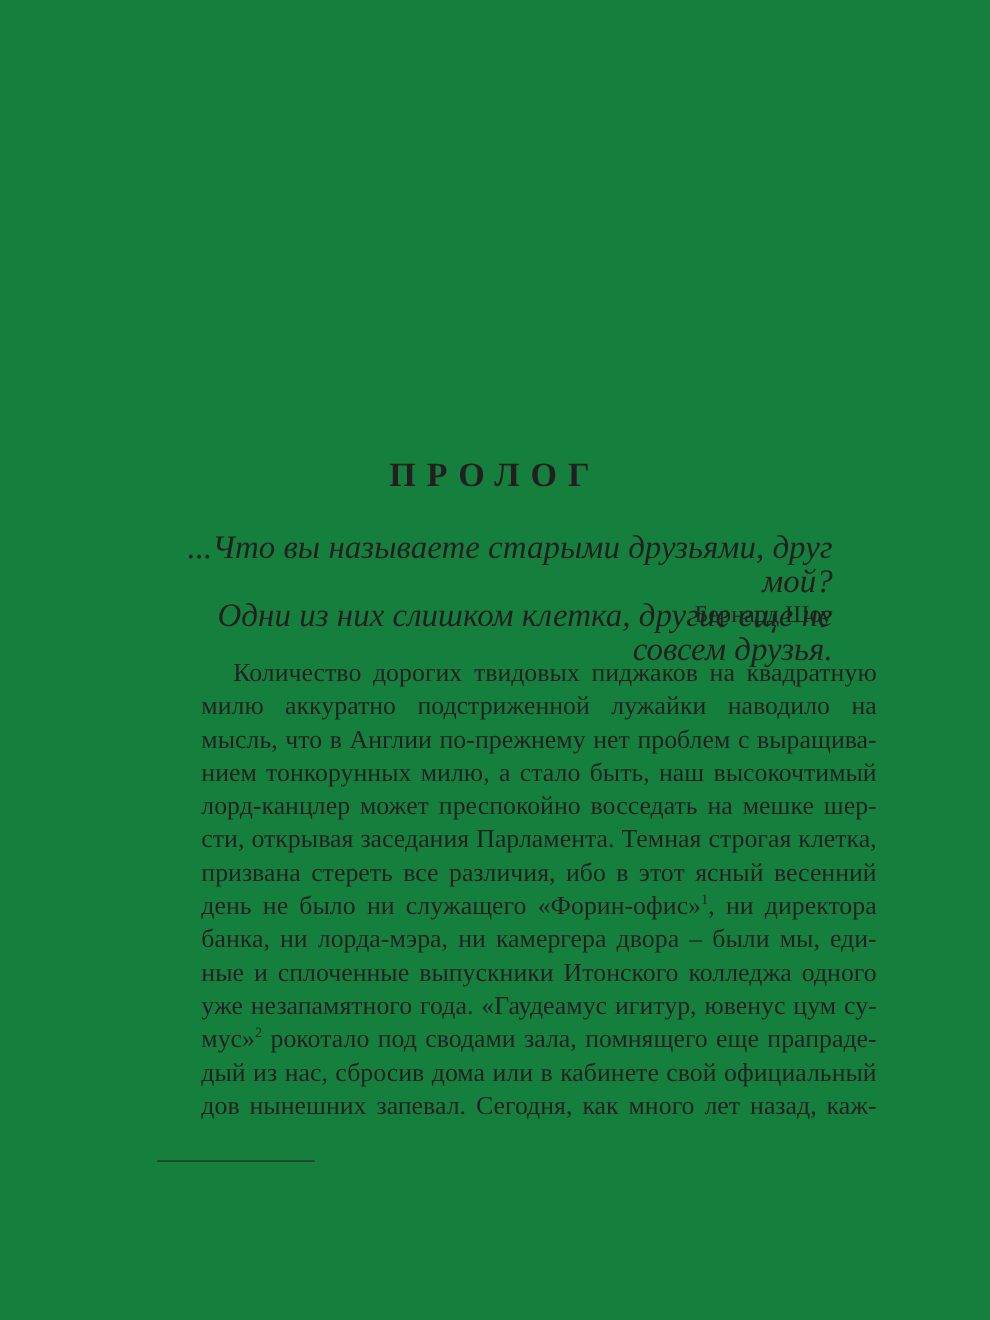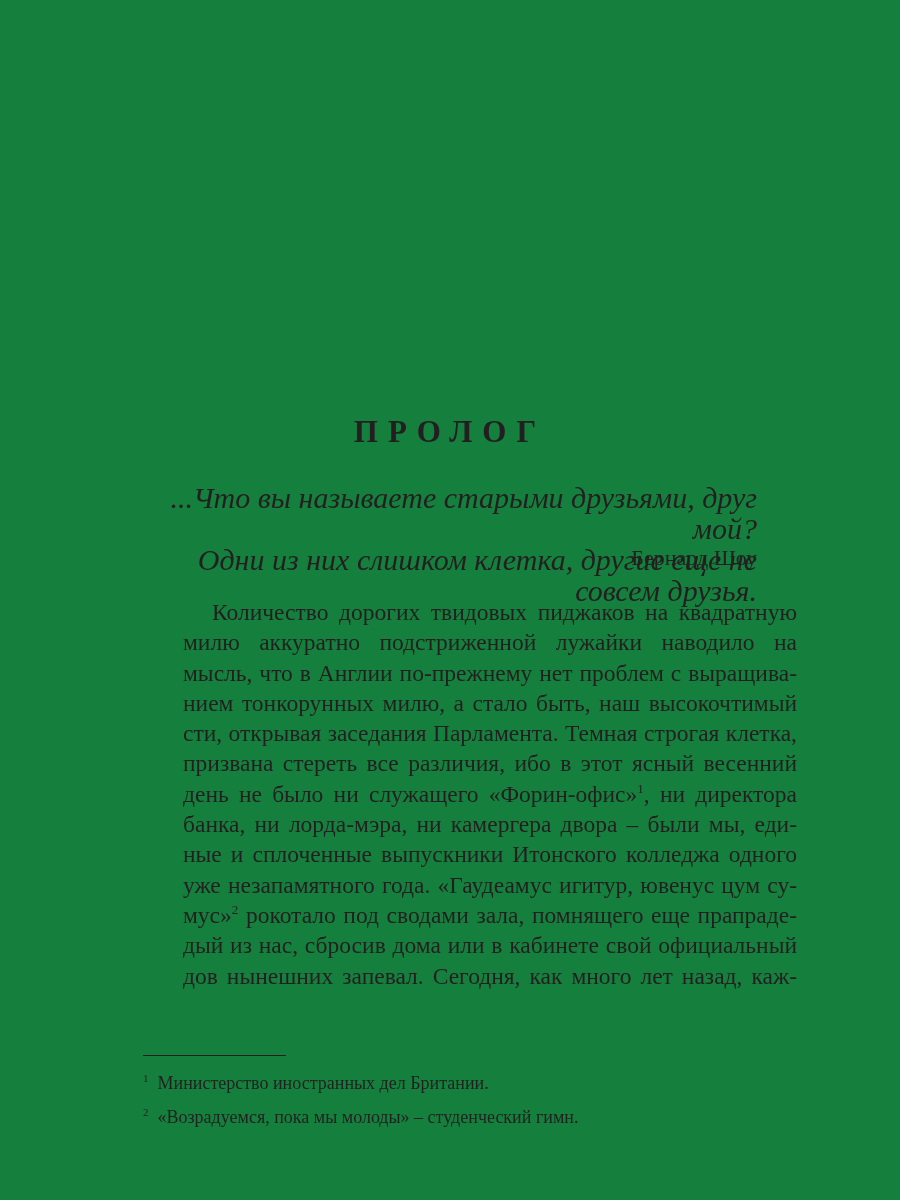--- a/index.html
+++ b/index.html
@@ -27,30 +27,27 @@
     <div>...Что вы называете старыми друзьями, друг мой?</div>
     <div>Одни из них слишком клетка, другие еще не совсем друзья.</div>
   </div>
   <div class="author">Бернард Шоу</div>
 
   <div class="body-text">
     <span class="line first">Количество дорогих твидовых пиджаков на квадратную</span>
     <span class="line">милю аккуратно подстриженной лужайки наводило на</span>
     <span class="line">мысль, что в Англии по-прежнему нет проблем с выращива-</span>
     <span class="line">нием тонкорунных милю, а стало быть, наш высокочтимый</span>
+    <span class="line">лорд-канцлер может преспокойно восседать на мешке шер-</span>
     <span class="line">сти, открывая заседания Парламента. Темная строгая клетка,</span>
     <span class="line">призвана стереть все различия, ибо в этот ясный весенний</span>
     <span class="line"><span>день не было ни служащего «Форин-офис»</span><sup>1</sup><span>, ни директора</span></span>
     <span class="line">банка, ни лорда-мэра, ни камергера двора – были мы, еди-</span>
     <span class="line">ные и сплоченные выпускники Итонского колледжа одного</span>
     <span class="line">уже незапамятного года. «Гаудеамус игитур, ювенус цум су-</span>
     <span class="line"><span>мус»</span><sup>2</sup><span> рокотало под сводами зала, помнящего еще прапраде-</span></span>
     <span class="line">дый из нас, сбросив дома или в кабинете свой официальный</span>
     <span class="line">дов нынешних запевал. Сегодня, как много лет назад, каж-</span>
   </div>
 
   <div class="rule"></div>
 
-  <div class="footnotes">
-    <span class="fn"><span class="num">1</span><span>Министерство иностранных дел Британии.</span></span>
-    <span class="fn"><span class="num">2</span><span>«Возрадуемся, пока мы молоды» – студенческий гимн.</span></span>
-  </div>
 </div>
 
 </body></html>

